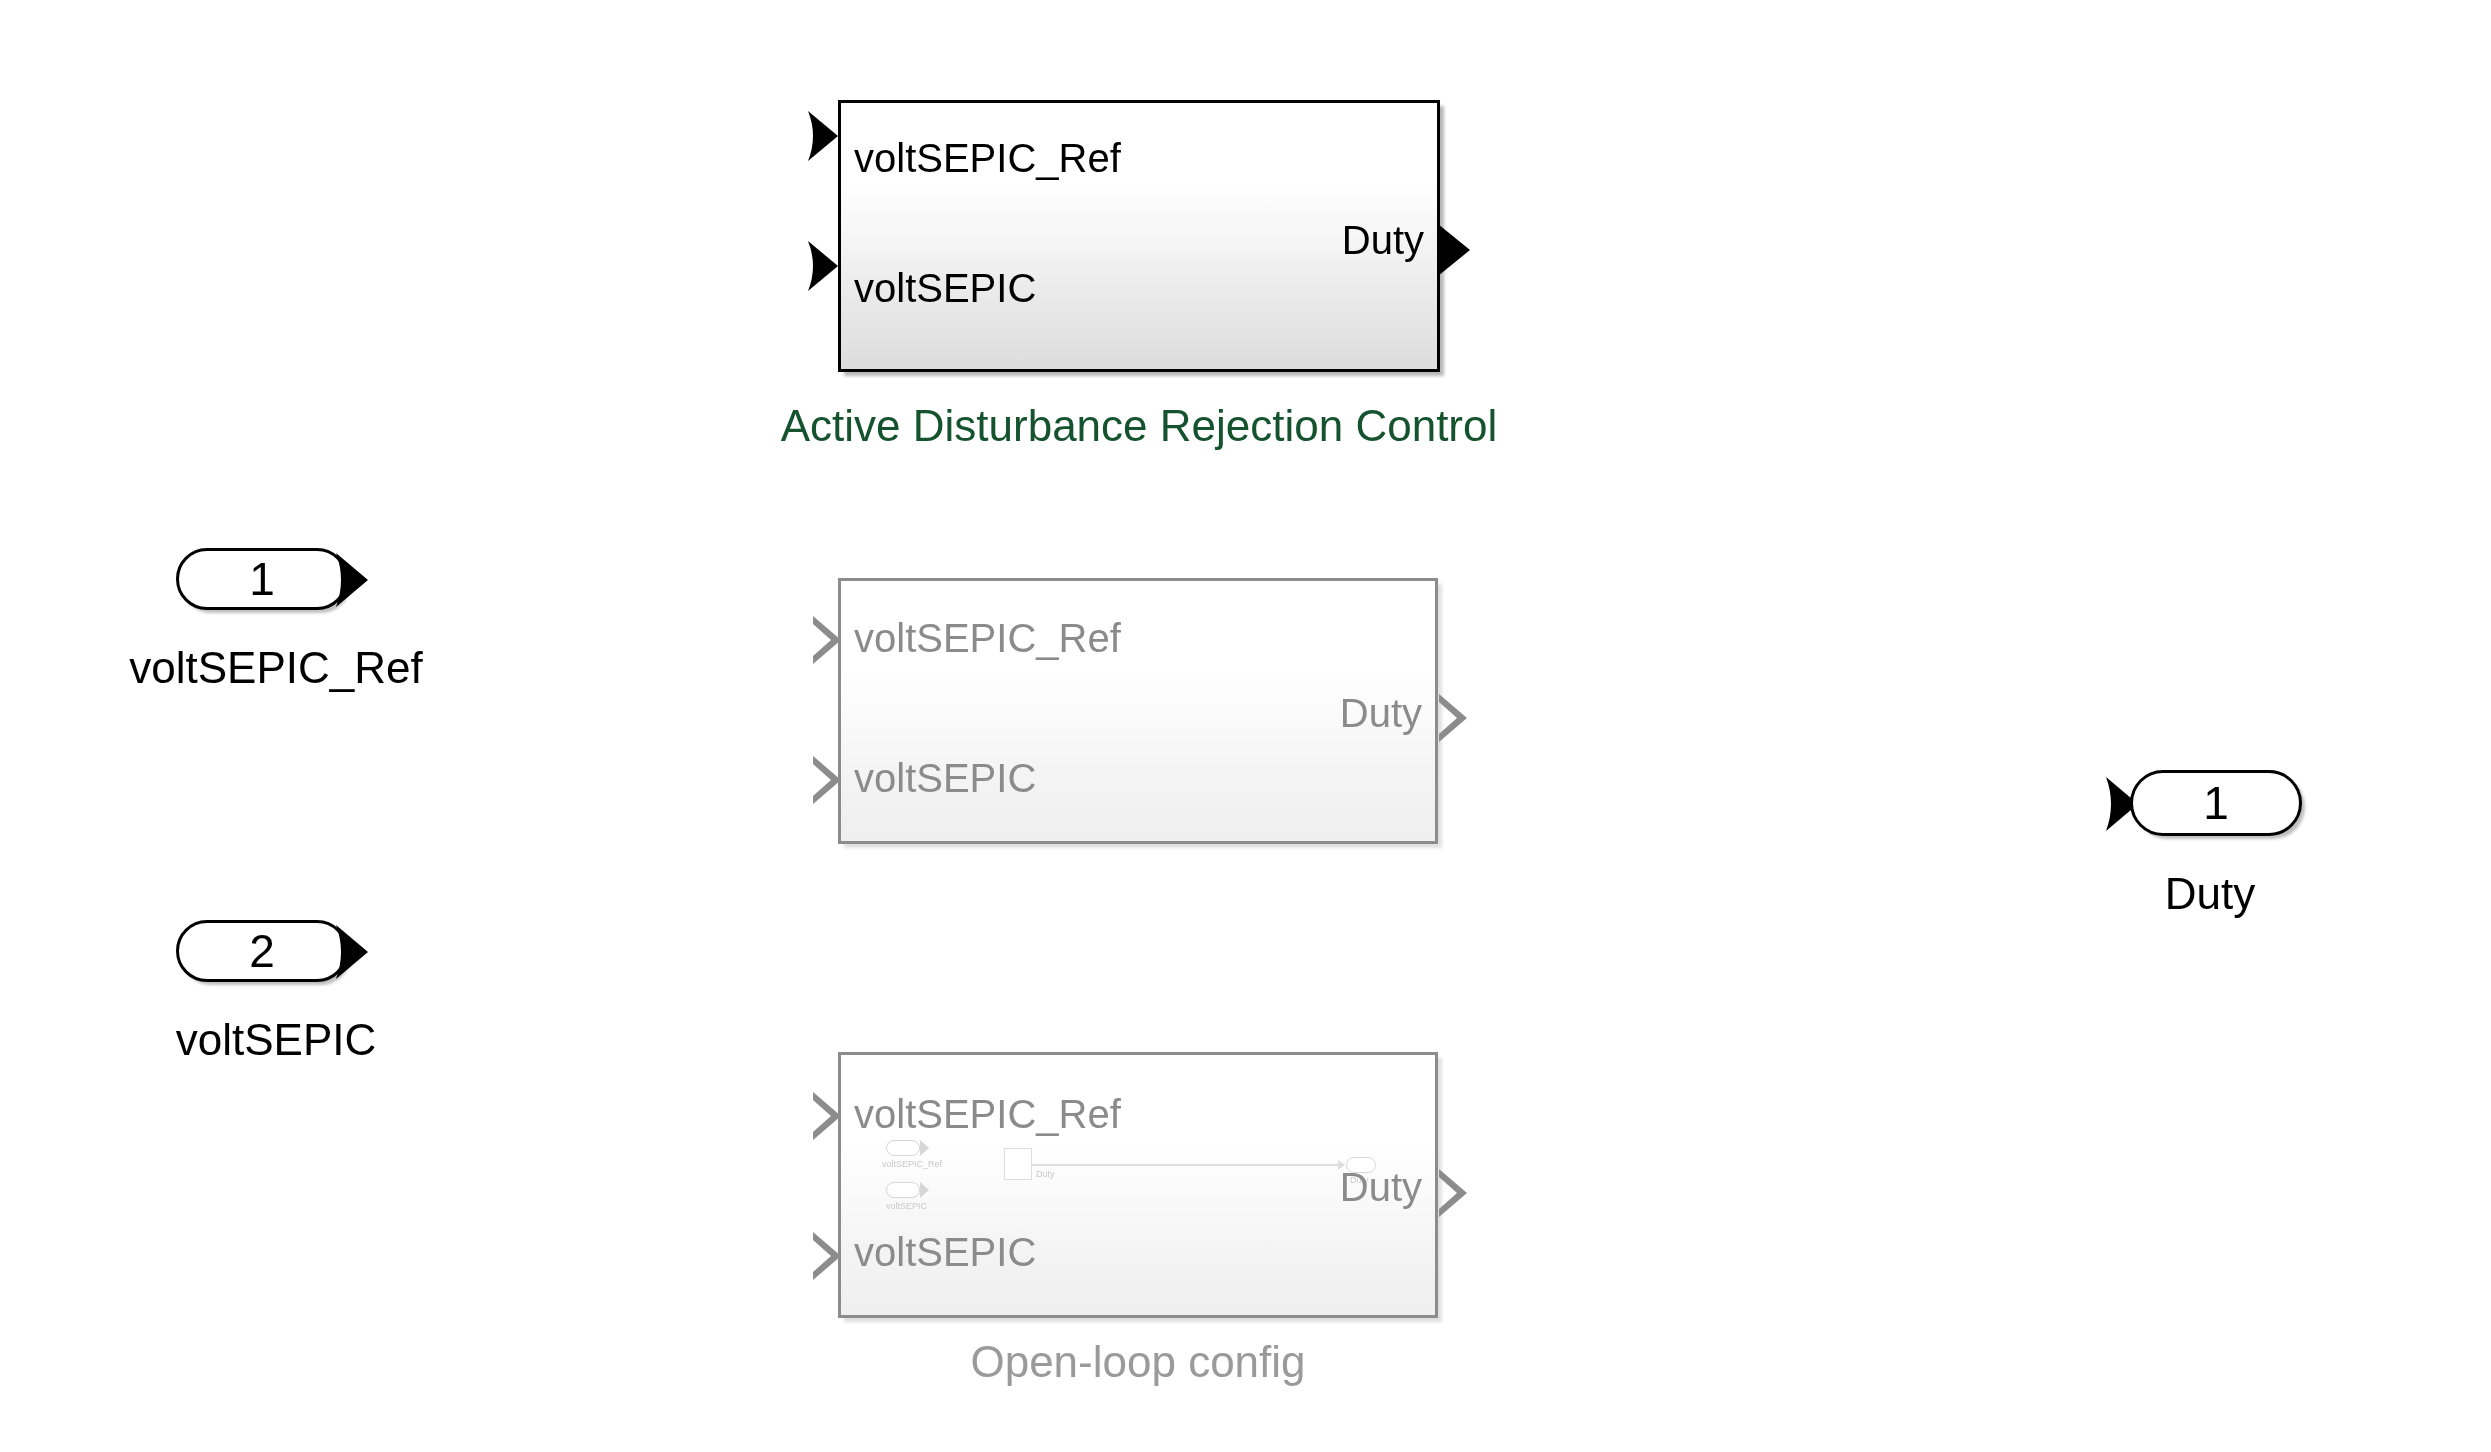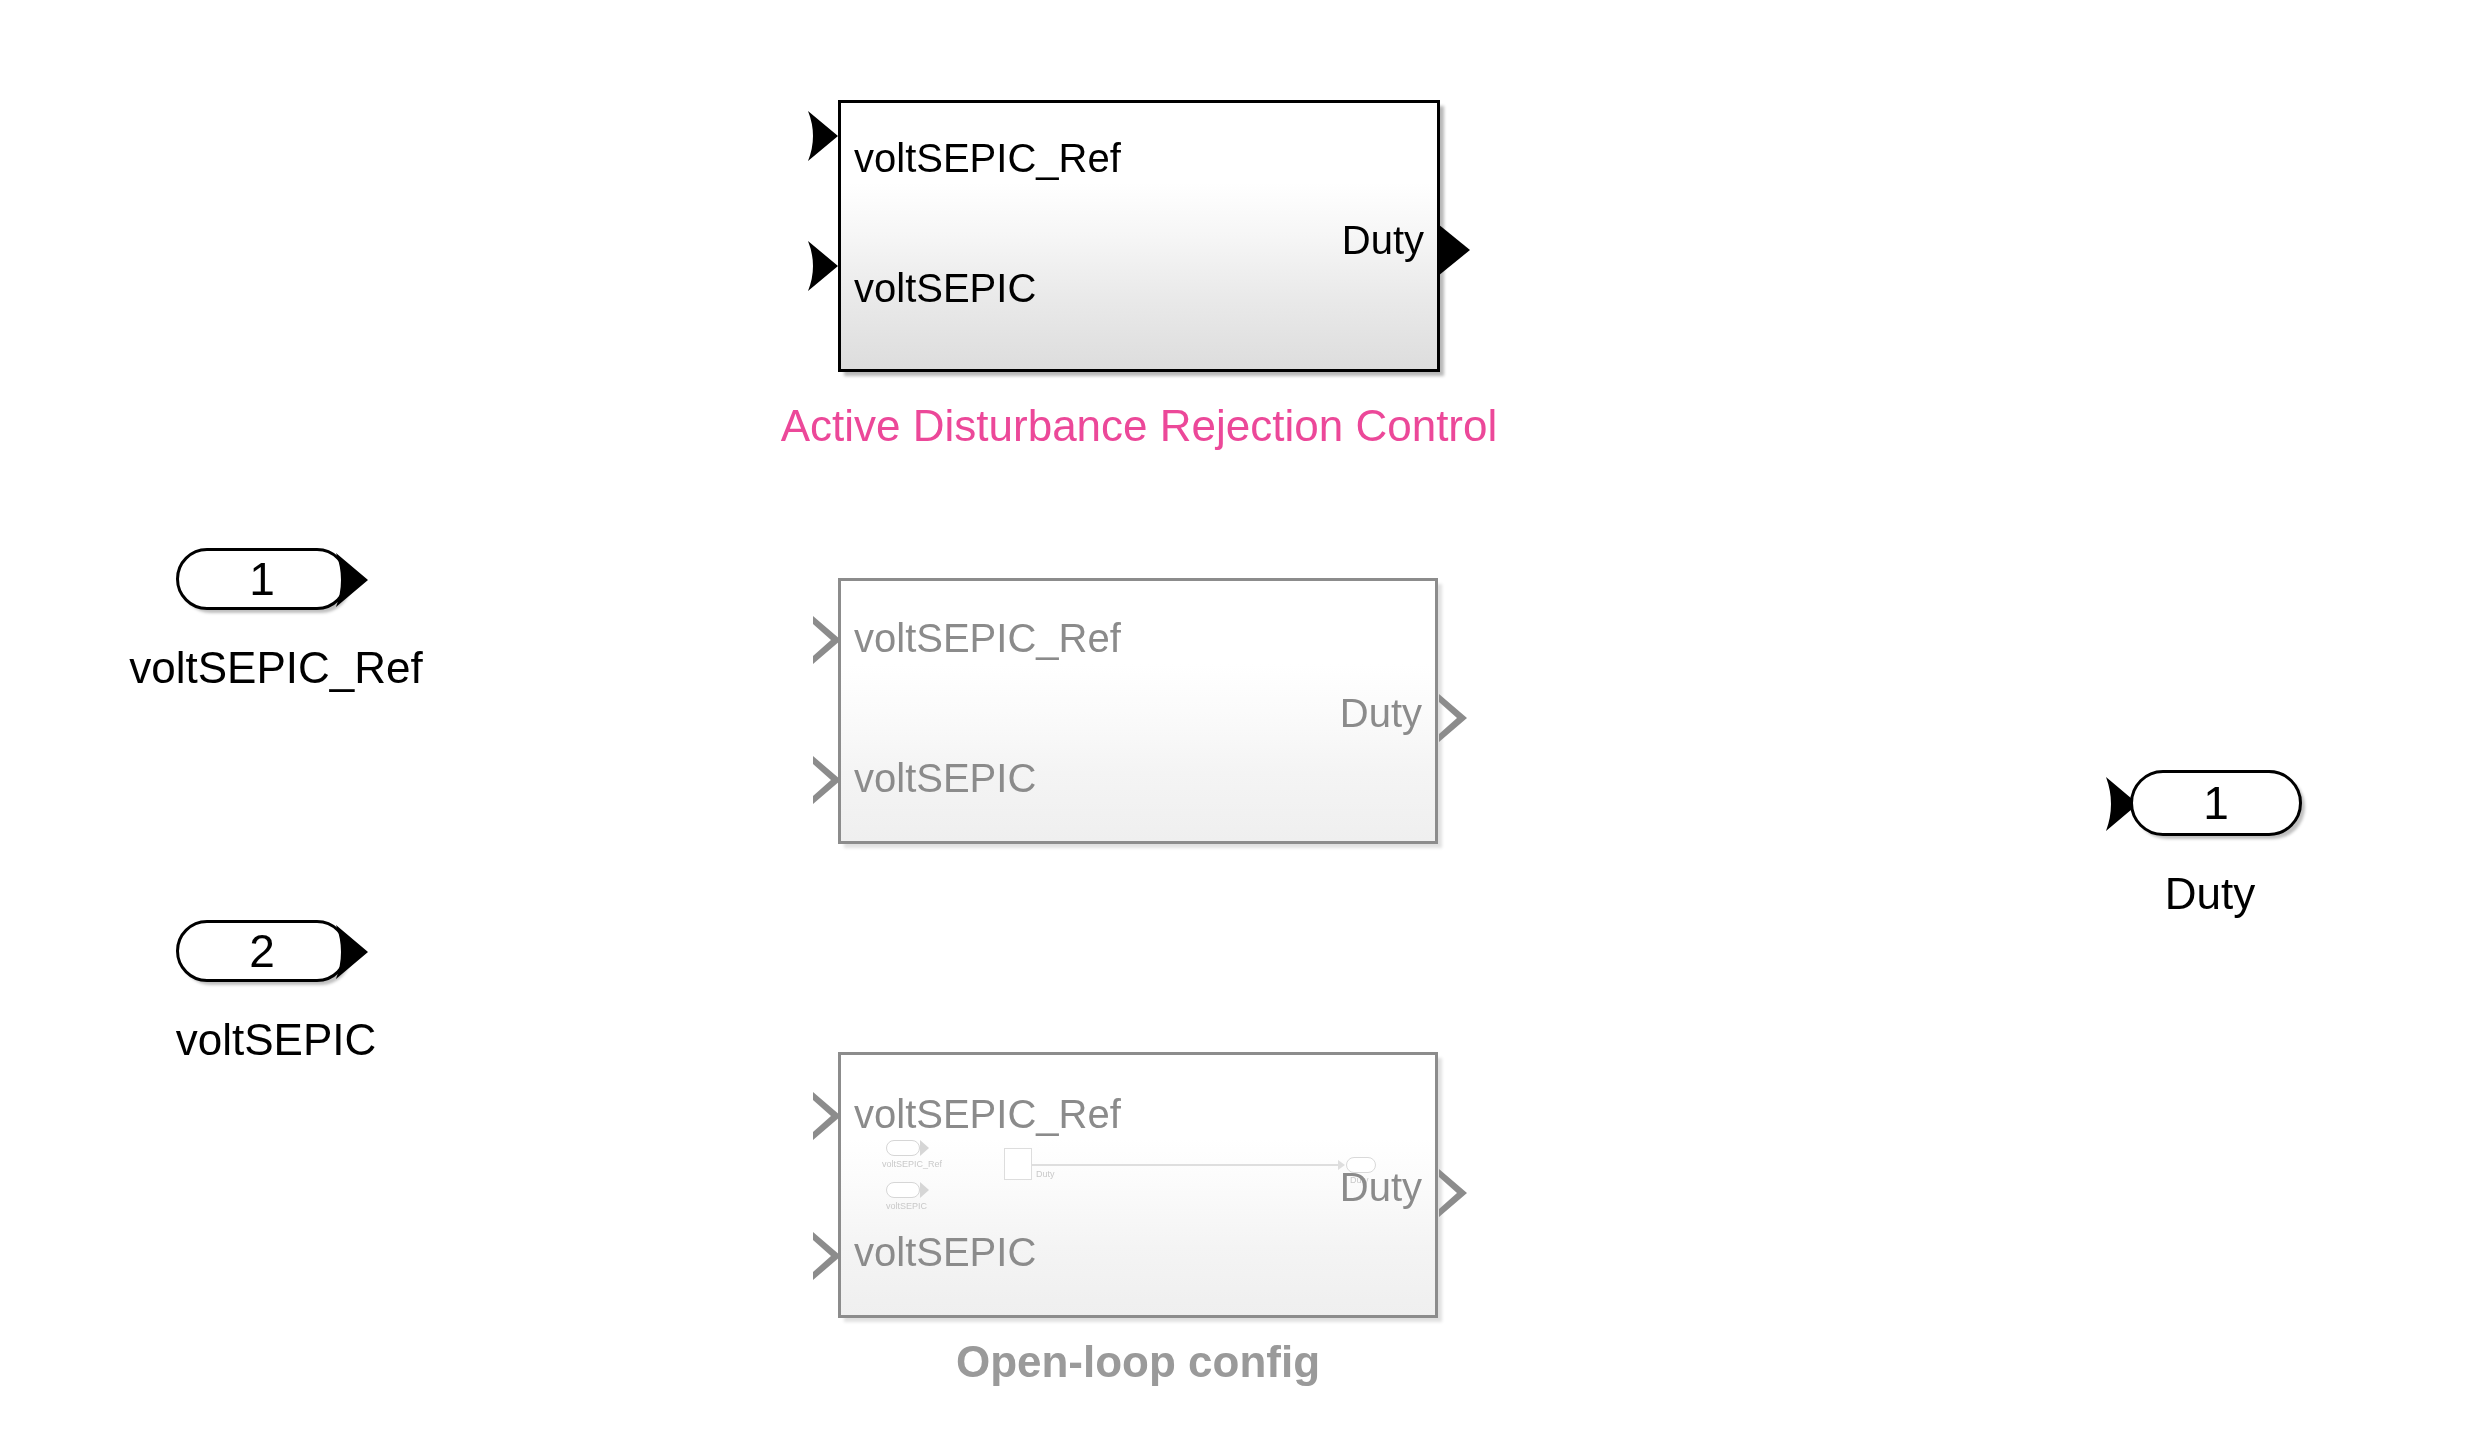--- a/index.html
+++ b/index.html
@@ -59,21 +59,21 @@
     position: absolute;
     width: 34px;
     height: 56px;
   }
   .port-arrow svg { display: block; width: 100%; height: 100%; }
 
   
   .block-caption {
     position: absolute;
     font-size: 44px;
-    color: #ec4899;
+    color: #14532d;
     white-space: nowrap;
     text-align: center;
     line-height: 1;
   }
   .block-caption.muted-text { color: #9a9a9a; }
 
   
   .io-port { position: absolute; }
   .io-shape {
     position: absolute;
@@ -240,21 +240,21 @@
   <div class="port-arrow" style="left:810px; top:1228px;">
     <svg viewBox="0 0 34 56" preserveAspectRatio="none">
       <path d="M3 4 L31 28 L3 52 L3 44 L21 28 L3 12 Z" fill="#8c8c8c"></path>
     </svg>
   </div>
   <div class="port-arrow" style="left:1436px; top:1165px;">
     <svg viewBox="0 0 34 56" preserveAspectRatio="none">
       <path d="M3 4 L31 28 L3 52 L3 44 L21 28 L3 12 Z" fill="#8c8c8c"></path>
     </svg>
   </div>
-  <div class="block-caption muted-text" style="left:838px; top:1340px; width:600px;font-weight:bold;">Open-loop config</div>
+  <div class="block-caption muted-text" style="left:838px; top:1340px; width:600px;">Open-loop config</div>
 
   <div class="io-port" style="left:176px; top:548px; width:200px; height:64px;">
     <div class="io-shape" style="left:0; top:0; width:172px; height:62px;">
       <span class="io-num">1</span>
     </div>
     <div class="io-arrow" style="left:158px; top:2px;">
       <svg viewBox="0 0 36 60" preserveAspectRatio="none">
         <path d="M2 3 Q12 30 2 57 L34 30 Z" fill="#000000"></path>
       </svg>
     </div>

